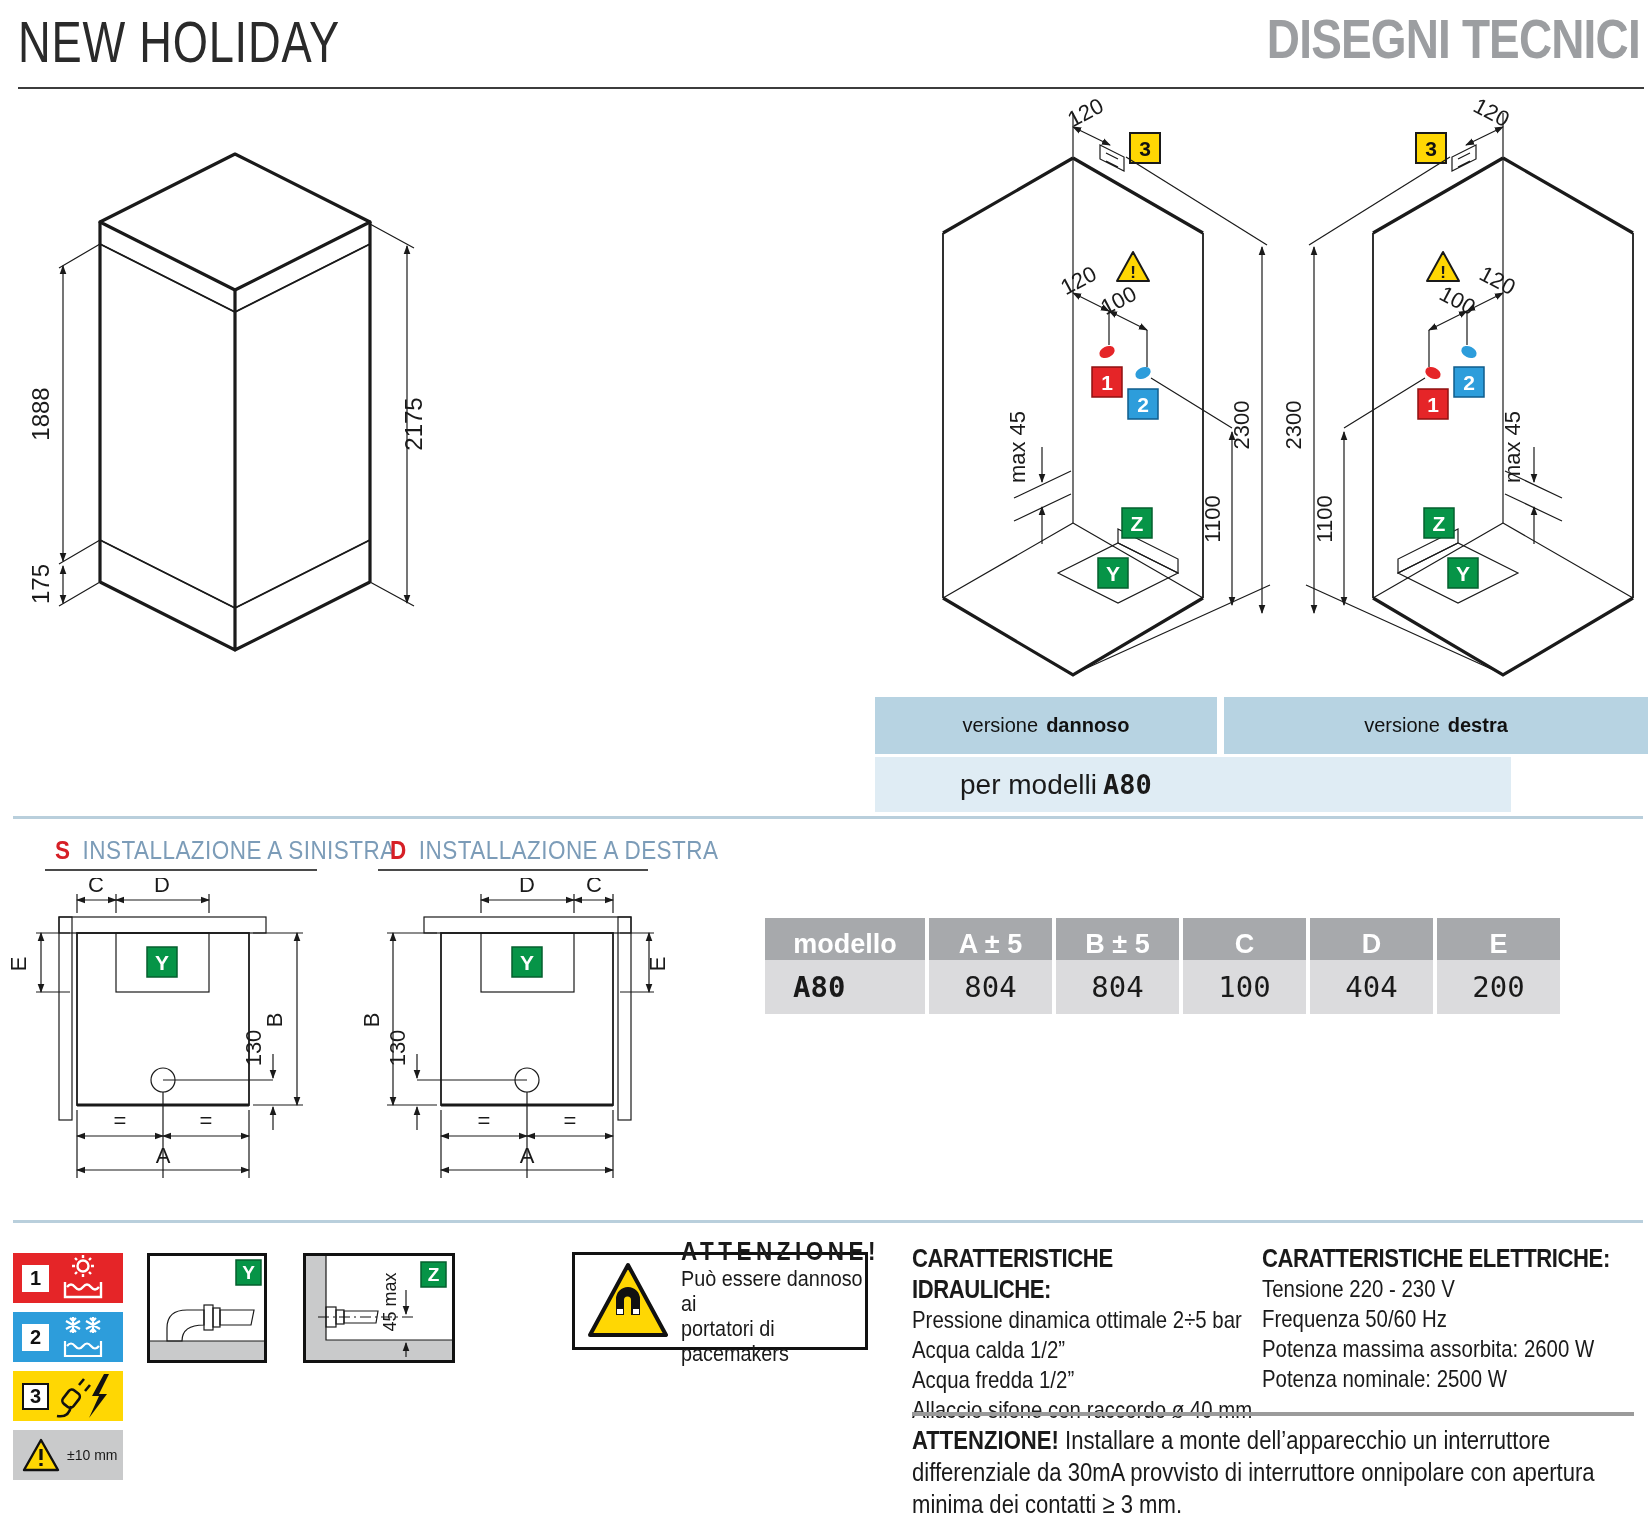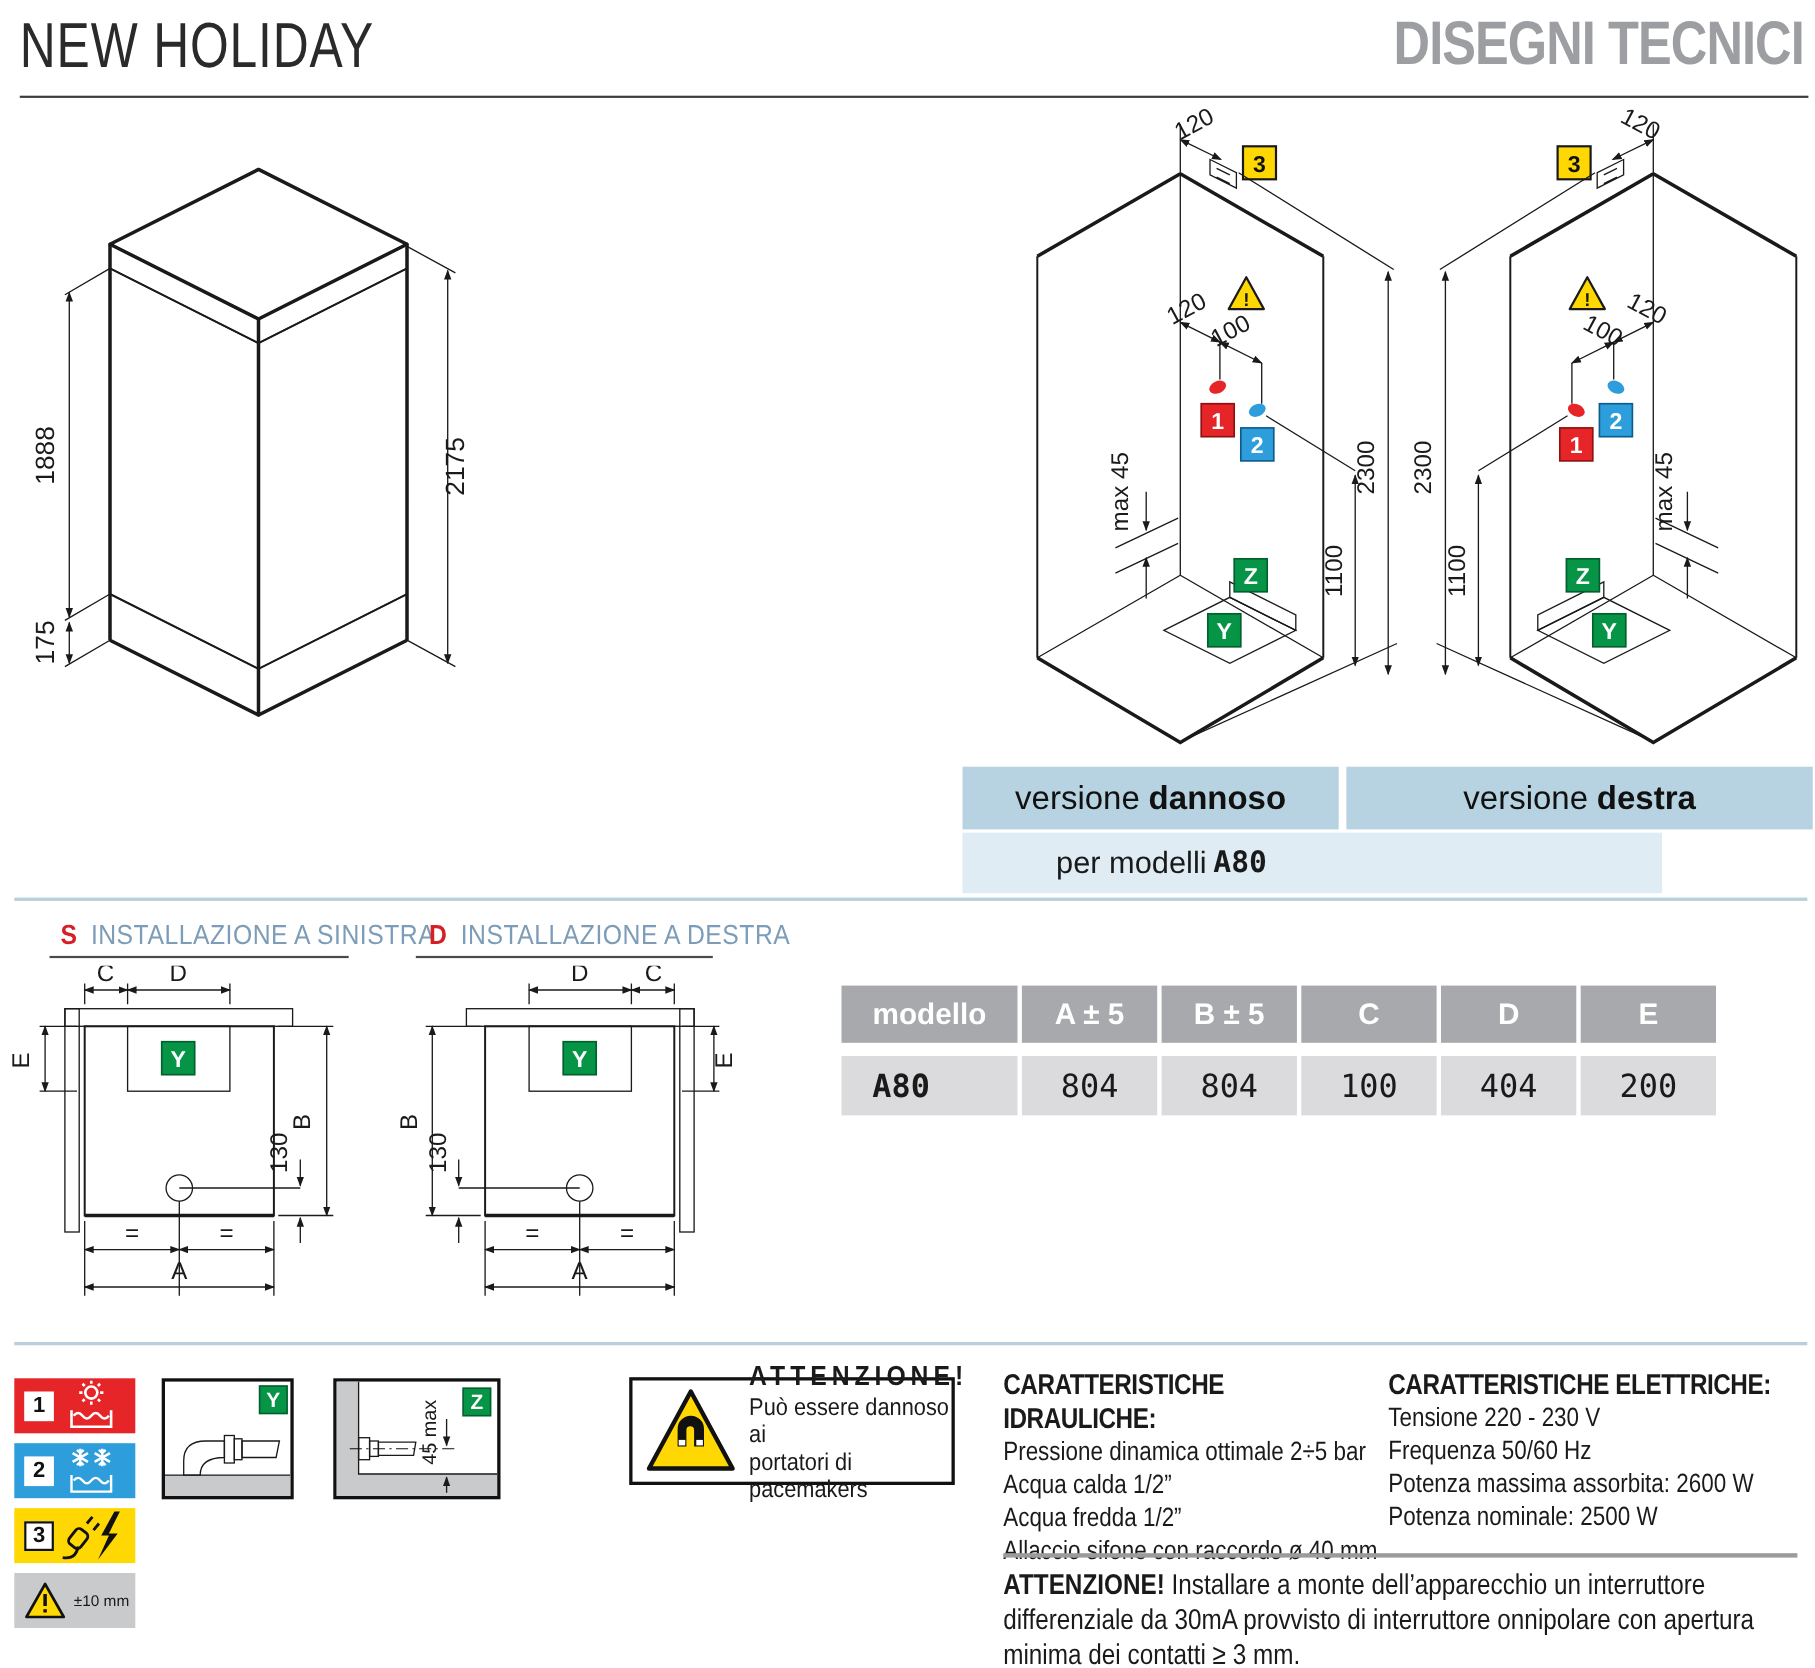--- a/index.html
+++ b/index.html
@@ -9,21 +9,21 @@
   .abs { position:absolute; }
   .cond { transform:scaleX(.85); transform-origin:0 0; }
   .cond9 { transform:scaleX(.9); transform-origin:0 0; }
   .title-left { left:18px; top:8px; font-size:58px; font-weight:200; letter-spacing:1px;
                 transform:scaleX(.78); transform-origin:0 0; color:#2a2a2a; }
   .title-right { right:10px; top:6px; font-size:56px; font-weight:bold; color:#9c9ea1;
                  transform:scaleX(.82); transform-origin:100% 0; letter-spacing:-1px; }
   .hrule { background:#3c3c3c; height:2px; }
   .divider { background:#b9cfdc; height:3px; }
   .bar { background:#b7d3e2; display:flex; align-items:center; justify-content:center;
-         font-size:30px; color:#111; }
+         font-size:20px; color:#111; }
   .bar b { margin-left:8px; }
   .strip { background:#dfecf4; display:flex; align-items:center; font-size:28px; padding-left:85px; }
   .strip b { font-family:"DejaVu Sans Mono", monospace; font-size:27px; margin-left:6px; font-weight:bold; }
   .plan-head { display:flex; gap:14px; font-size:25px; align-items:baseline;
                transform:scaleX(.9); transform-origin:0 0; }
   .plan-head .ltr { color:#d61f26; font-weight:bold; }
   .plan-head .ttl { color:#7c9cb8; letter-spacing:.5px; }
   .head-rule { background:#4a4a4a; height:2px; }
   .tbl { display:flex; gap:4px; }
   .tbl .cell { display:flex; align-items:center; justify-content:center; }
@@ -269,21 +269,21 @@
   <line x1="67" y1="252" x2="67" y2="229" class="ln" marker-end="url(#ah)"></line>
   <text class="dimtxt" transform="translate(55,170) rotate(-90)">130</text>
   <line x1="91" y1="258" x2="177" y2="258" class="ln" marker-start="url(#ah)" marker-end="url(#ah)"></line>
   <line x1="177" y1="258" x2="263" y2="258" class="ln" marker-start="url(#ah)" marker-end="url(#ah)"></line>
   <text class="dimtxt" x="134" y="250">=</text>
   <text class="dimtxt" x="220" y="250">=</text>
   <line x1="91" y1="292" x2="263" y2="292" class="ln" marker-start="url(#ah)" marker-end="url(#ah)"></line>
   <text class="dimtxt" x="177" y="285">A</text>
 </svg>
 
-<div class="abs tbl hd" style="left:765px;top:896px;">
+<div class="abs tbl hd" style="left:765px;top:918px;">
   <div class="cell c0">modello</div>
   <div class="cell cn">A ± 5</div>
   <div class="cell cn">B ± 5</div>
   <div class="cell cn">C</div>
   <div class="cell cn">D</div>
   <div class="cell cn">E</div>
 </div>
 <div class="abs tbl dt" style="left:765px;top:960px;">
   <div class="cell c0">A80</div>
   <div class="cell cn">804</div>

